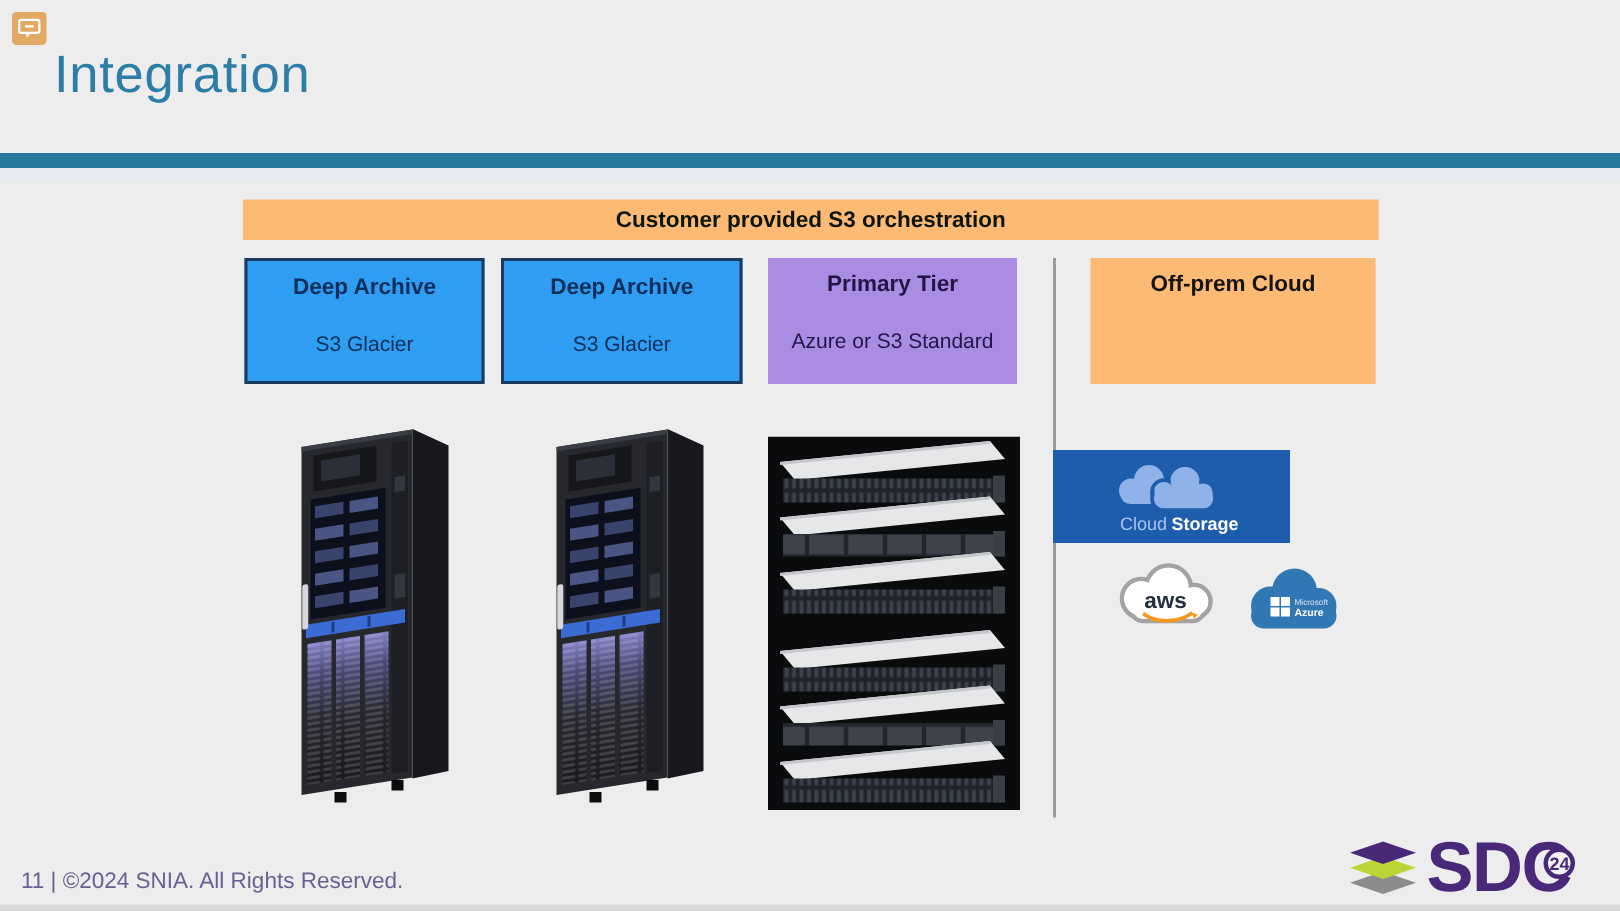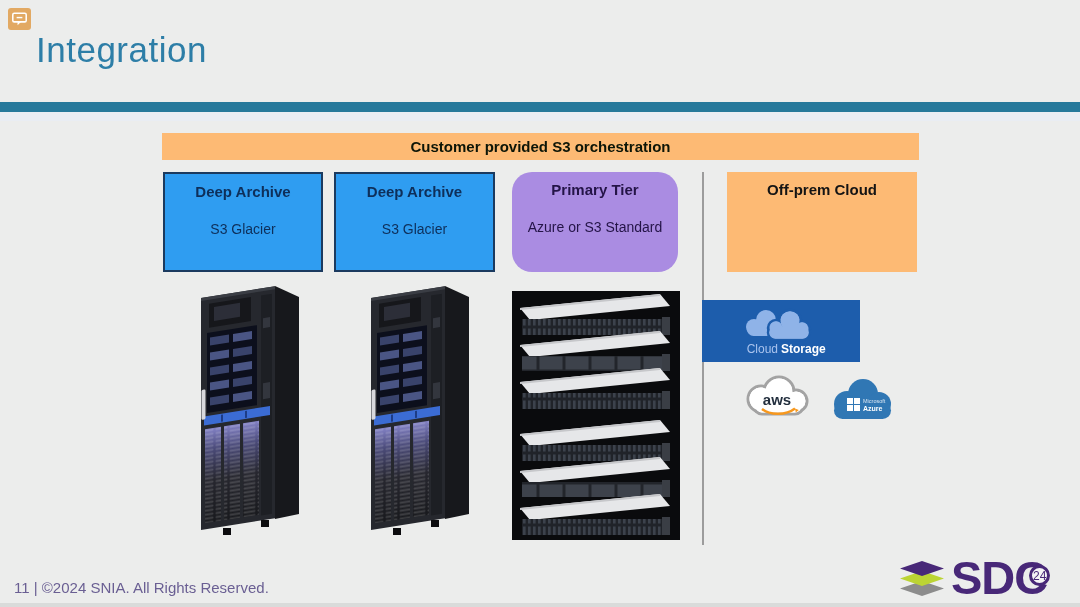--- a/index.html
+++ b/index.html
@@ -24,31 +24,31 @@
 
   
   .orchestration-banner {
     position:absolute; left:162px; top:133px; width:757px; height:27px;
     background:#fdba74; display:flex; align-items:center; justify-content:center;
     font-weight:bold; font-size:15px; color:#0c1507;
   }
 
   
   .tier-box {
-    position:absolute; top:172px; height:100px;
+    position:absolute; top:172px; height:84px;
     display:flex; flex-direction:column; align-items:center; text-align:center;
   }
   .box-title { font-weight:bold; font-size:15px; margin-top:9px; }
   .box-subtitle { font-size:14px; margin-top:21px; }
   .box-blue   { background:#2f9df1; border:2px solid #1b3a5f; color:#0e2f5a; }
   .box-purple { background:#aa8ce2; color:#241447; }
   .box-gray   { background:#fdba74; color:#141414; }
   #box1 { left:163px; width:160px; }
   #box2 { left:334px; width:161px; }
-  #box3 { left:512px; width:166px;border-radius:20px; }
+  #box3 { left:512px; width:166px; }
   #box4 { left:727px; width:190px; }
 
   .section-divider { position:absolute; left:702px; top:172px; width:2px; height:373px; background:#9c9c9c; }
 
   
   .tape-1 { position:absolute; left:193px; top:282px; width:114px; height:262px; }
   .tape-2 { position:absolute; left:363px; top:282px; width:114px; height:262px; }
   .shelves { position:absolute; left:512px; top:291px; width:168px; height:249px; }
   .cloud-storage-banner { position:absolute; left:702px; top:300px; width:158px; height:44px; }
   .aws-logo { position:absolute; left:736px; top:371px; width:84px; height:57px; }
@@ -62,21 +62,21 @@
     position:absolute; left:898px; top:556px;
     display:flex; align-items:center; gap:5px;
   }
   .sdc-wordmark {
     position:relative; font-size:47px; font-weight:bold; color:#482878;
     letter-spacing:-1px; line-height:44px;
   }
   .sdc-badge {
     position:absolute; right:-3px; top:9px; width:21px; height:21px;
     border-radius:50%; background:#f4f3f5; border:3px solid #482878;
-    color:#482878; font-size:12px; font-weight:normal;
+    color:#482878; font-size:12px; font-weight:bold;
     display:flex; align-items:center; justify-content:center; letter-spacing:0;
   }
   .bottom-edge { position:absolute; left:0; bottom:0; width:1080px; height:4px; background:#d9dbda; }
 </style>
 </head>
 <body>
 
 <div class="slide">
 
   <div class="comment-icon">

